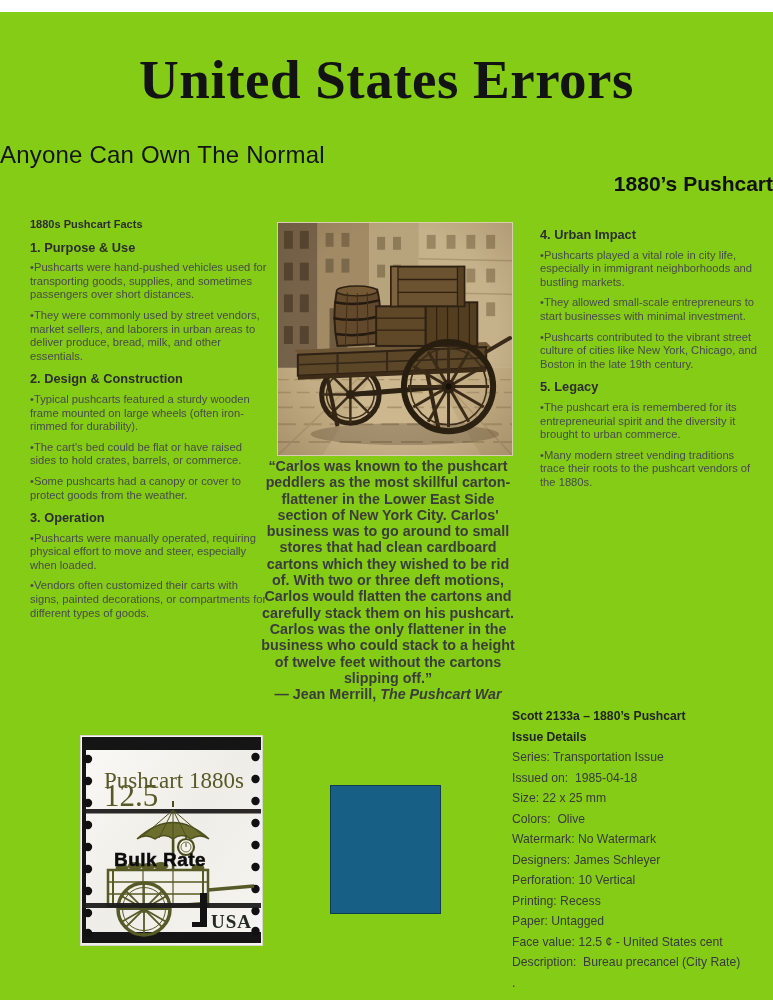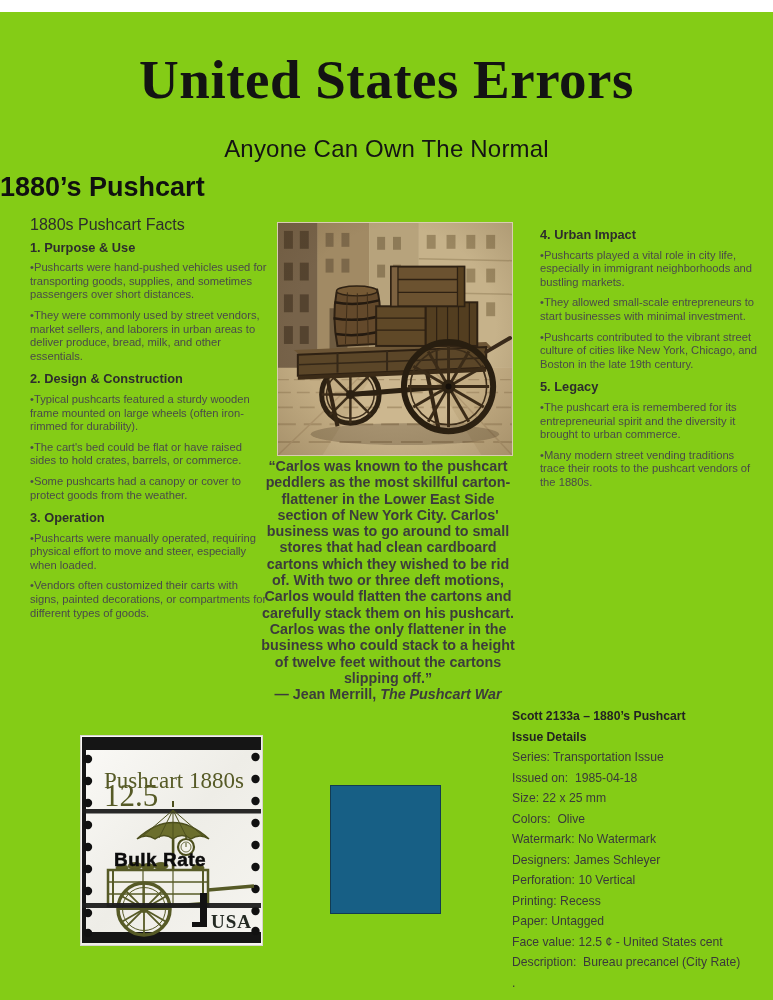--- a/index.html
+++ b/index.html
@@ -2,27 +2,27 @@
 <html style="--swatch-color: #175f85; --stamp-olive: #565a26; --stamp-ink: #151515; --precancel-ink: #1c1c1c;"><head>
 <meta charset="utf-8">
 <style>
   html,body{margin:0;padding:0;background:#ffffff;}
   .page{position:relative;width:773px;height:1000px;background:#84cc16;overflow:hidden;
         font-family:"Liberation Sans","DejaVu Sans",sans-serif;color:#454545;margin-top:12px;}
 
   .title{position:absolute;top:36px;left:0;width:100%;text-align:center;
          font-family:"Liberation Serif","DejaVu Serif",serif;font-weight:600;
          font-size:55px;color:#131313;letter-spacing:0.5px;}
-  .subtitle{position:absolute;top:123px;left:0;width:100%;text-align:center;
+  .subtitle{position:absolute;top:129px;left:0;width:100%;text-align:left;
             font-size:24px;font-weight:400;color:#141414;letter-spacing:0.2px;}
-  .stamp-heading{position:absolute;top:160px;left:0;width:100%;text-align:left;
-                 font-size:27px;font-weight:700;color:#101010;}
+  .stamp-heading{position:absolute;top:160px;left:0;width:100%;text-align:right;
+                 font-size:21px;font-weight:700;color:#101010;}
 
   .col{position:absolute;font-size:11.2px;line-height:13.6px;color:#4a4a4a;}
-  .col-title{font-weight:400;font-size:16px;color:#2d2d2d;margin:0 0 8px 0;}
+  .col-title{font-weight:700;font-size:11px;color:#2d2d2d;margin:0 0 8px 0;}
   .col h4{font-size:12.8px;font-weight:700;color:#2d2d2d;margin:9px 0 7px 0;}
   .col p{margin:0 0 7px 0;}
   .col-left{left:30px;top:206px;width:238px;}
   .col-right{left:540px;top:216px;width:218px;}
 
   .etching{position:absolute;left:277px;top:210px;width:236px;height:234px;
            border:1px solid #d9cdb2;box-sizing:border-box;}
 
   .quote{position:absolute;left:257px;top:446px;width:262px;text-align:center;
          font-weight:700;font-size:14.3px;line-height:16.3px;color:#3c3c3c;}

